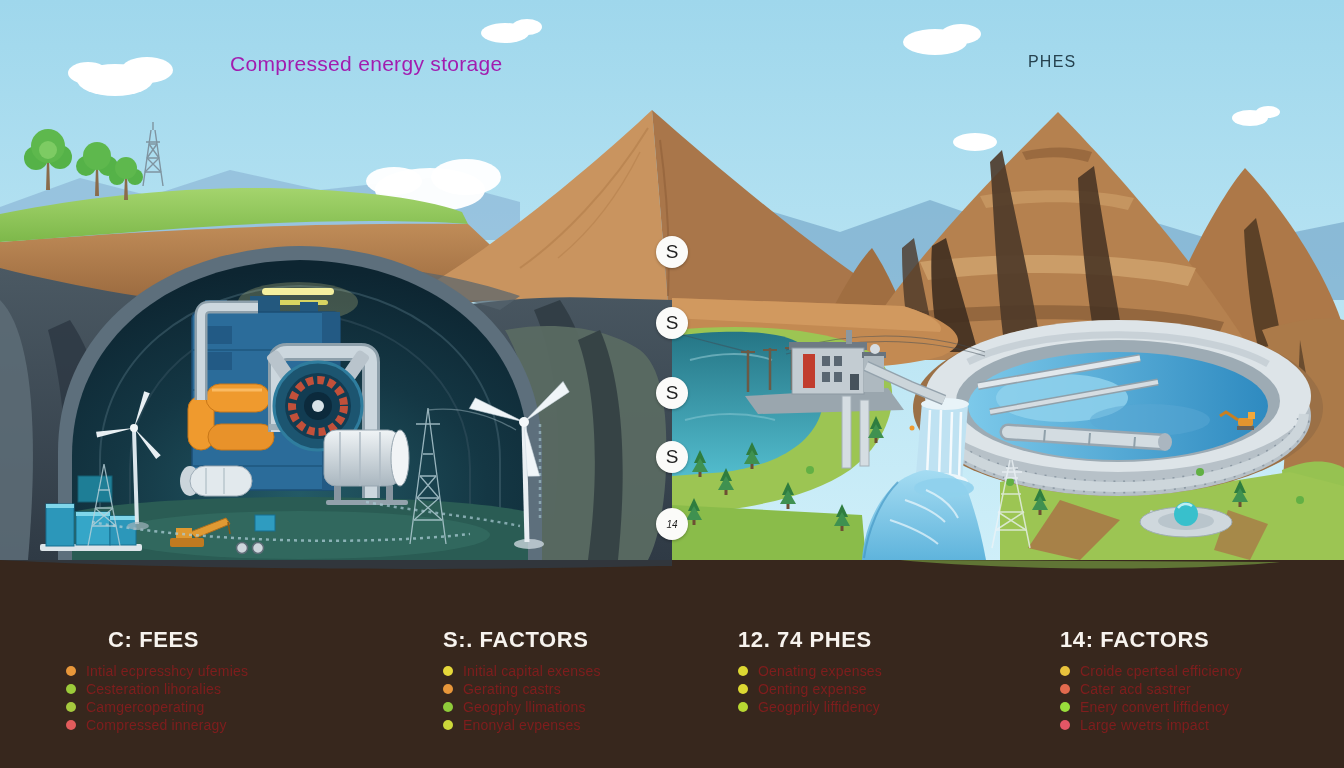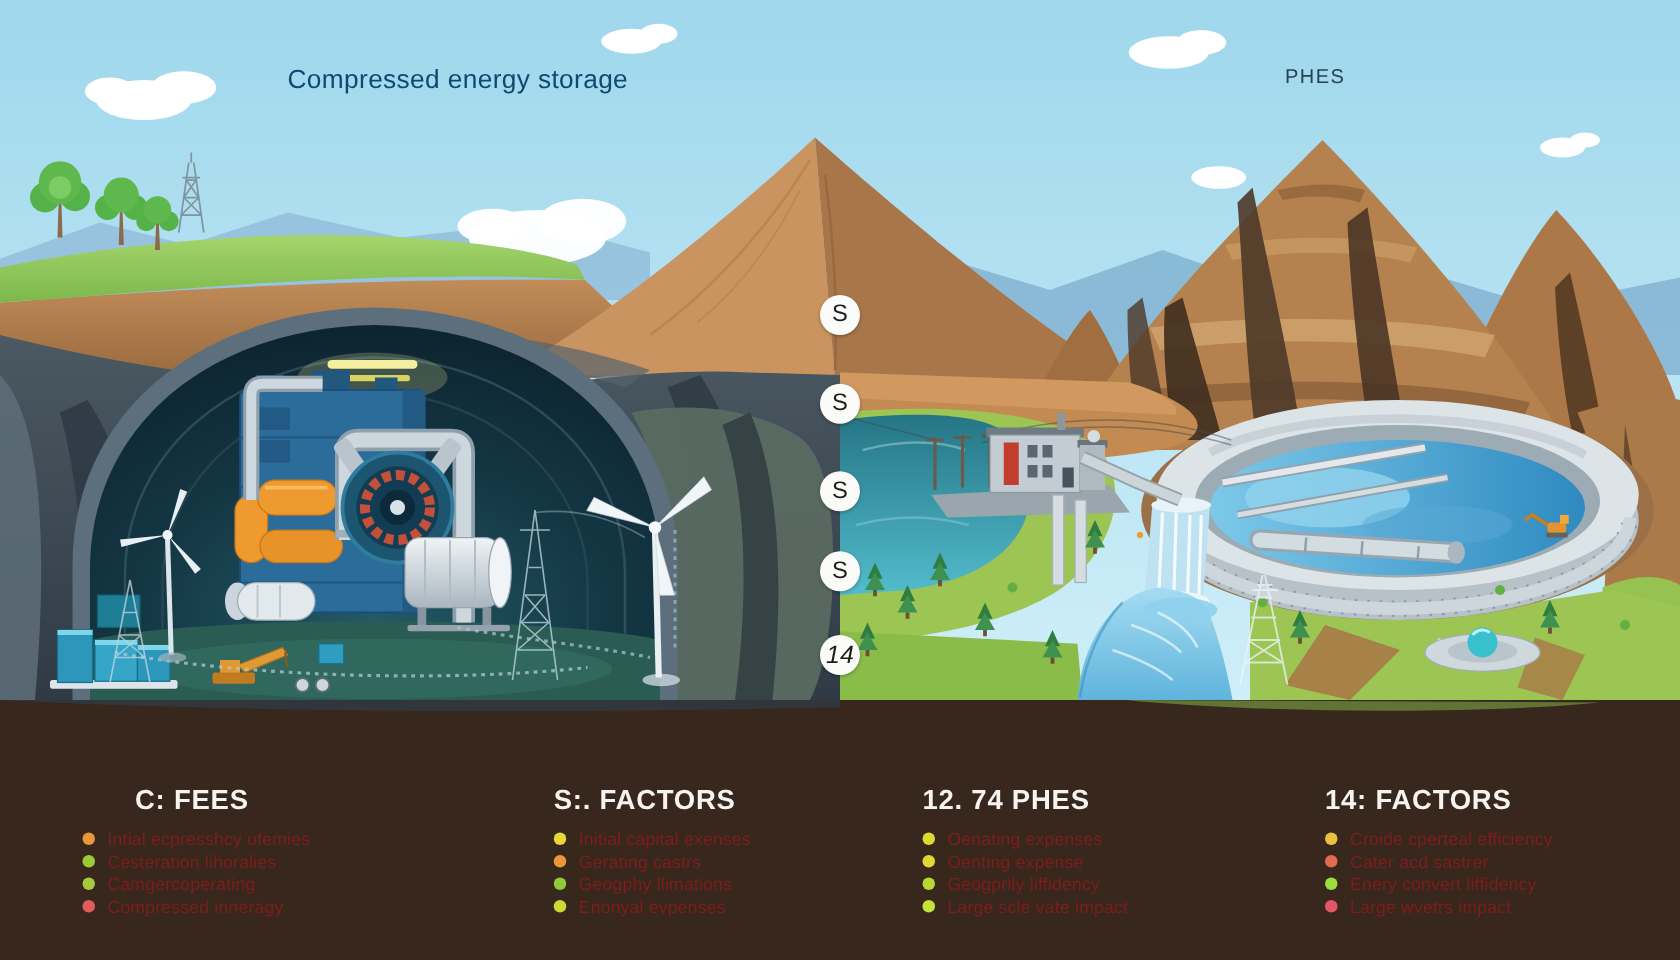--- a/index.html
+++ b/index.html
@@ -1,24 +1,24 @@
 <!DOCTYPE html>
 <html><head>
 <meta charset="utf-8">
 <style>
   html,body{margin:0;padding:0;background:#1b1b1b;}
   .stage{position:relative;width:1344px;height:768px;overflow:hidden;
          font-family:"Liberation Sans", sans-serif;background:#a7ddf0;}
   .stage svg{position:absolute;left:0;top:0;}
-  .title{position:absolute;color:#0c4a6e;font-size:21px;font-weight:500;letter-spacing:.3px;}
+  .title{position:absolute;color:#a21caf;font-size:21px;font-weight:500;letter-spacing:.3px;}
   .title.right{font-size:16px;letter-spacing:1.2px;color:#26424f;}
   .marker{position:absolute;width:32px;height:32px;border-radius:50%;
           background:#fbfbf9;color:#1e1e1e;display:flex;align-items:center;justify-content:center;
           font-size:19px;font-weight:500;box-shadow:0 1px 3px rgba(0,0,0,.3);}
-  .marker.small{font-size:20px;font-style:italic;}
+  .marker.small{font-size:10px;font-style:italic;}
   .legend-col{position:absolute;width:330px;}
   .legend-col h3{margin:0;color:#f7f3ee;font-size:22px;font-weight:700;letter-spacing:.6px;}
   .legend-col ul{list-style:none;margin:9px 0 0 0;padding:0;}
   .legend-col li{display:flex;align-items:center;height:18px;}
   .dot{width:10px;height:10px;border-radius:50%;flex:0 0 10px;margin-right:10px;background:#ccc;}
   .itext{color:#7f1d1d;font-size:14px;letter-spacing:.2px;white-space:nowrap;}
 </style>
 </head>
 <body>
 
@@ -436,24 +436,20 @@
           <span class="itext">Oenating expenses</span>
         </li>
     <li>
           <span class="dot" style="background: rgb(221, 216, 50);"></span>
           <span class="itext">Oenting expense</span>
         </li>
     <li>
           <span class="dot" style="background: rgb(184, 216, 50);"></span>
           <span class="itext">Geogprily liffidency</span>
         </li>
-    <li>
-          <span class="dot" style="background: rgb(198, 226, 58);"></span>
-          <span class="itext">Large scle vate impact</span>
-        </li>
   </ul>
 </div>
 
 <div class="legend-col" style="left:1060px;top:627px;">
   <h3>14: FACTORS</h3>
   <ul>
     <li>
           <span class="dot" style="background: rgb(232, 194, 60);"></span>
           <span class="itext">Croide cperteal efficiency</span>
         </li>

